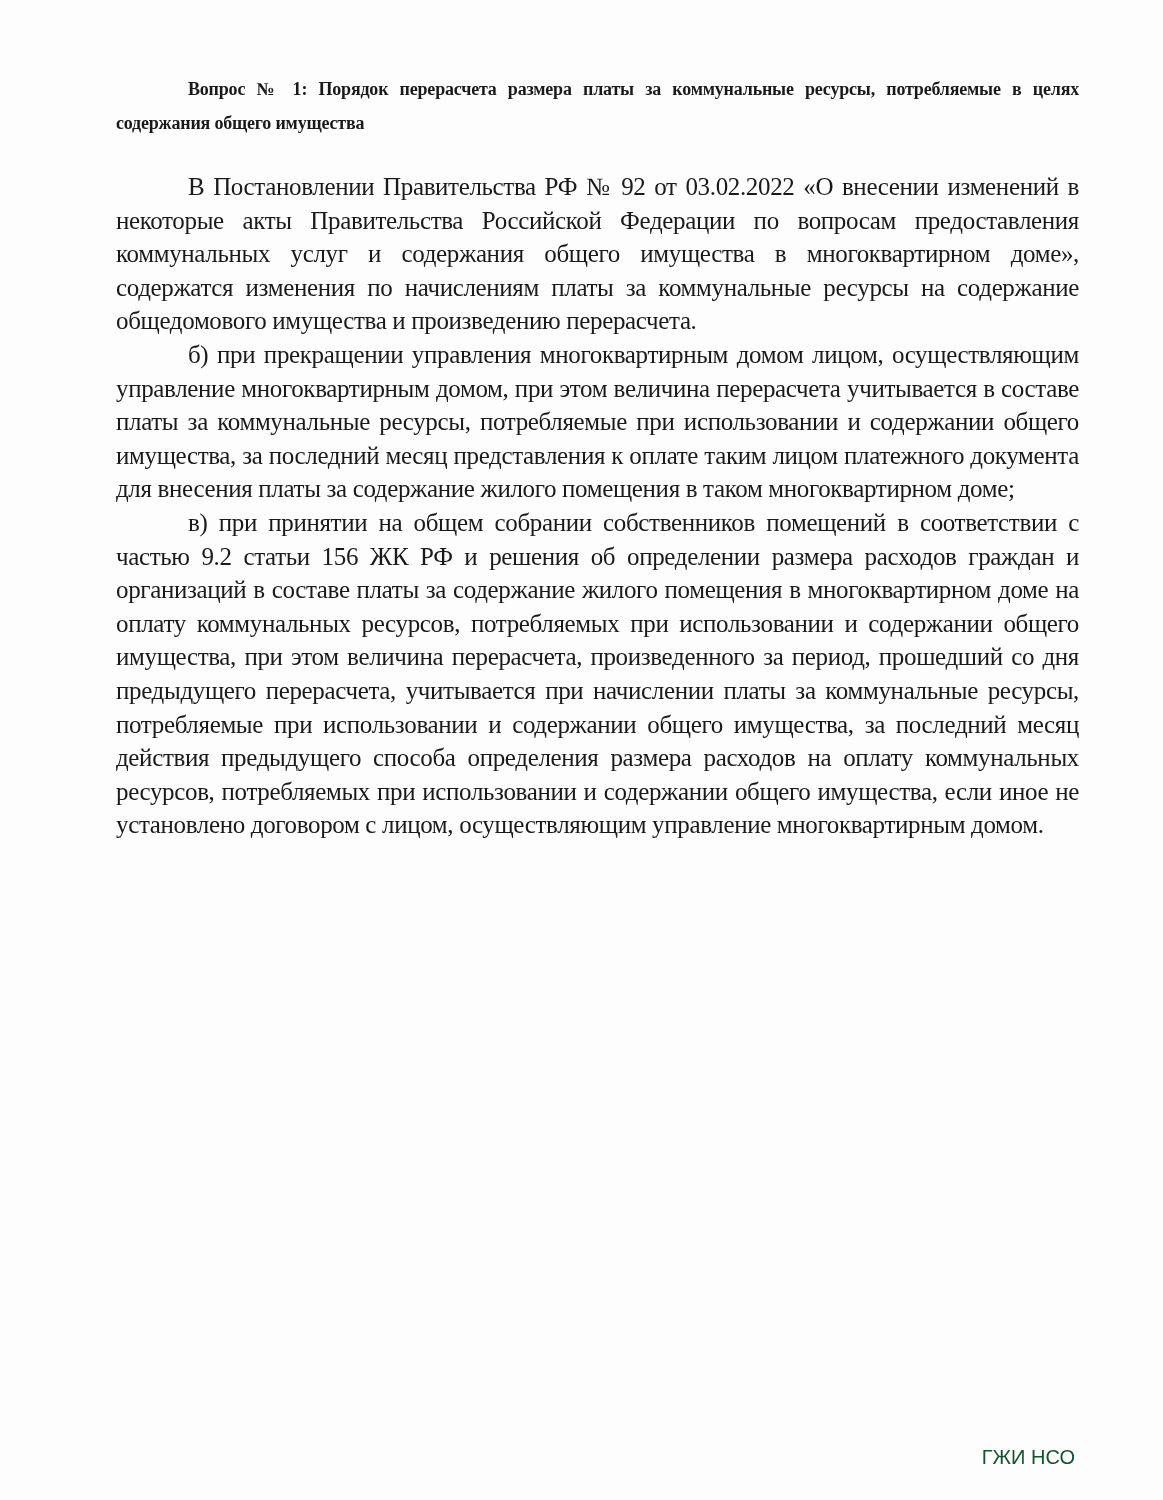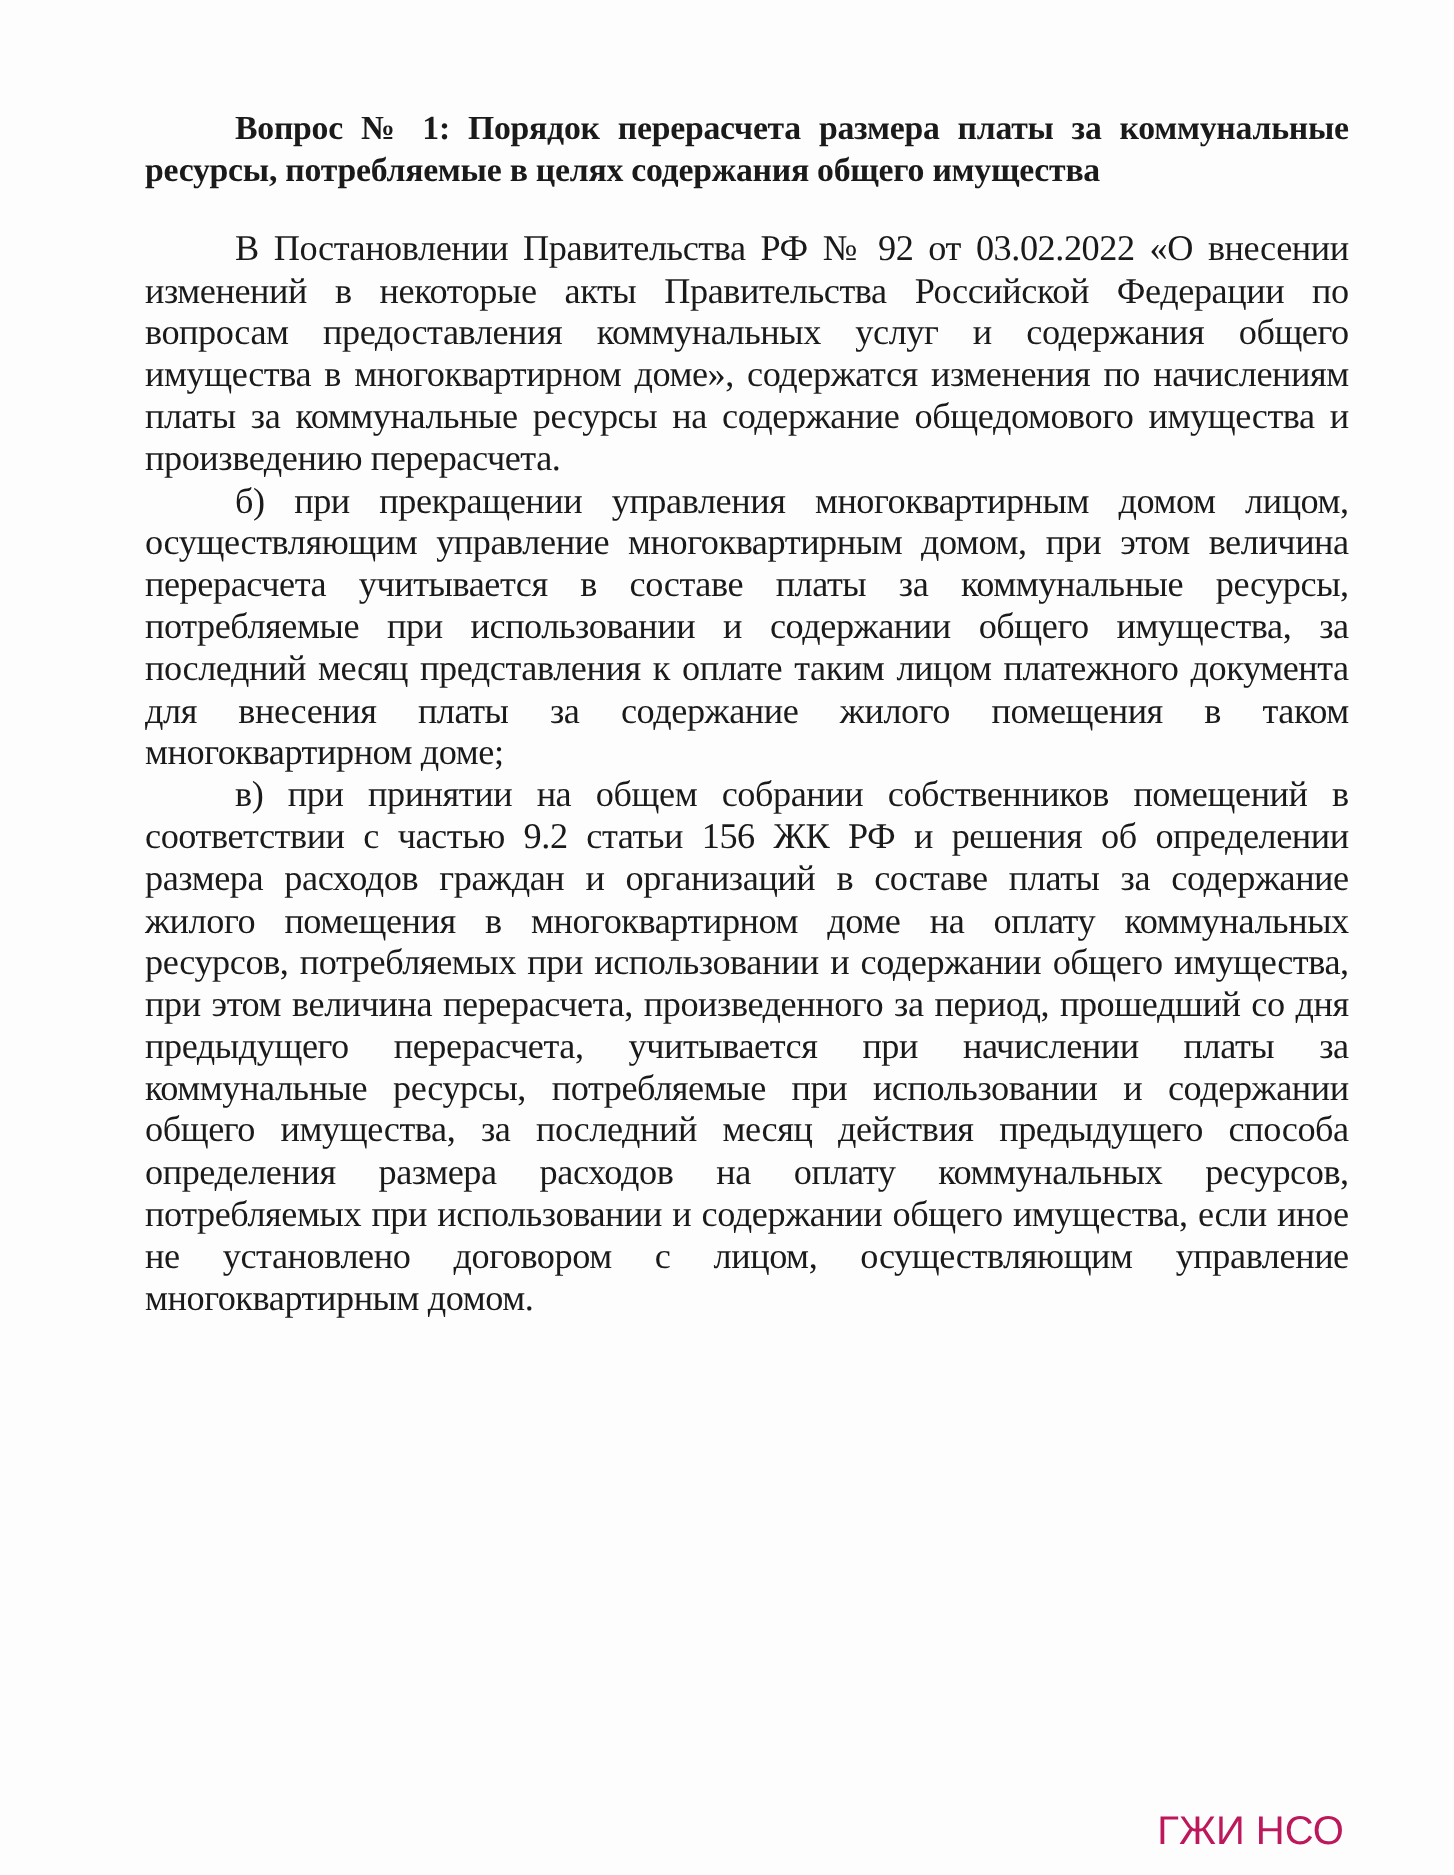--- a/index.html
+++ b/index.html
@@ -16,42 +16,42 @@
     color: #1a1a1a;
   }
   .page {
     position: absolute;
     left: 116px;
     top: 72px;
     width: 963px;
   }
   .title {
     font-weight: bold;
-    font-size: 27px;
+    font-size: 18px;
     line-height: 34px;
     text-align: justify;
     text-indent: 72px;
-    margin: 13px 0 30px 0;
+    margin: 0 0 30px 0;
     letter-spacing: -0.2px;
   }
   .para {
-    font-size: 29px;
+    font-size: 25px;
     line-height: 33.6px;
     text-align: justify;
     text-indent: 72px;
     margin: 0;
     letter-spacing: -0.35px;
   }
   .signature {
     position: absolute;
     right: 88px;
     top: 1446px;
     font-family: "Liberation Sans", "DejaVu Sans", sans-serif;
-    font-size: 32px;
-    color: #be185d;
+    font-size: 20px;
+    color: #14532d;
   }
 </style>
 </head>
 <body>
 
 <div class="page">
   <p class="title">Вопрос № 1: Порядок перерасчета размера платы за коммунальные ресурсы, потребляемые в целях содержания общего имущества</p>
   <p class="para">В Постановлении Правительства РФ № 92 от 03.02.2022 «О внесении изменений в некоторые акты Правительства Российской Федерации по вопросам предоставления коммунальных услуг и содержания общего имущества в многоквартирном доме», содержатся изменения по начислениям платы за коммунальные ресурсы на содержание общедомового имущества и произведению перерасчета.</p>
   <p class="para">б) при прекращении управления многоквартирным домом лицом, осуществляющим управление многоквартирным домом, при этом величина перерасчета учитывается в составе платы за коммунальные ресурсы, потребляемые при использовании и содержании общего имущества, за последний месяц представления к оплате таким лицом платежного документа для внесения платы за содержание жилого помещения в таком многоквартирном доме;</p>
   <p class="para">в) при принятии на общем собрании собственников помещений в соответствии с частью 9.2 статьи 156 ЖК РФ и решения об определении размера расходов граждан и организаций в составе платы за содержание жилого помещения в многоквартирном доме на оплату коммунальных ресурсов, потребляемых при использовании и содержании общего имущества, при этом величина перерасчета, произведенного за период, прошедший со дня предыдущего перерасчета, учитывается при начислении платы за коммунальные ресурсы, потребляемые при использовании и содержании общего имущества, за последний месяц действия предыдущего способа определения размера расходов на оплату коммунальных ресурсов, потребляемых при использовании и содержании общего имущества, если иное не установлено договором с лицом, осуществляющим управление многоквартирным домом.</p>

